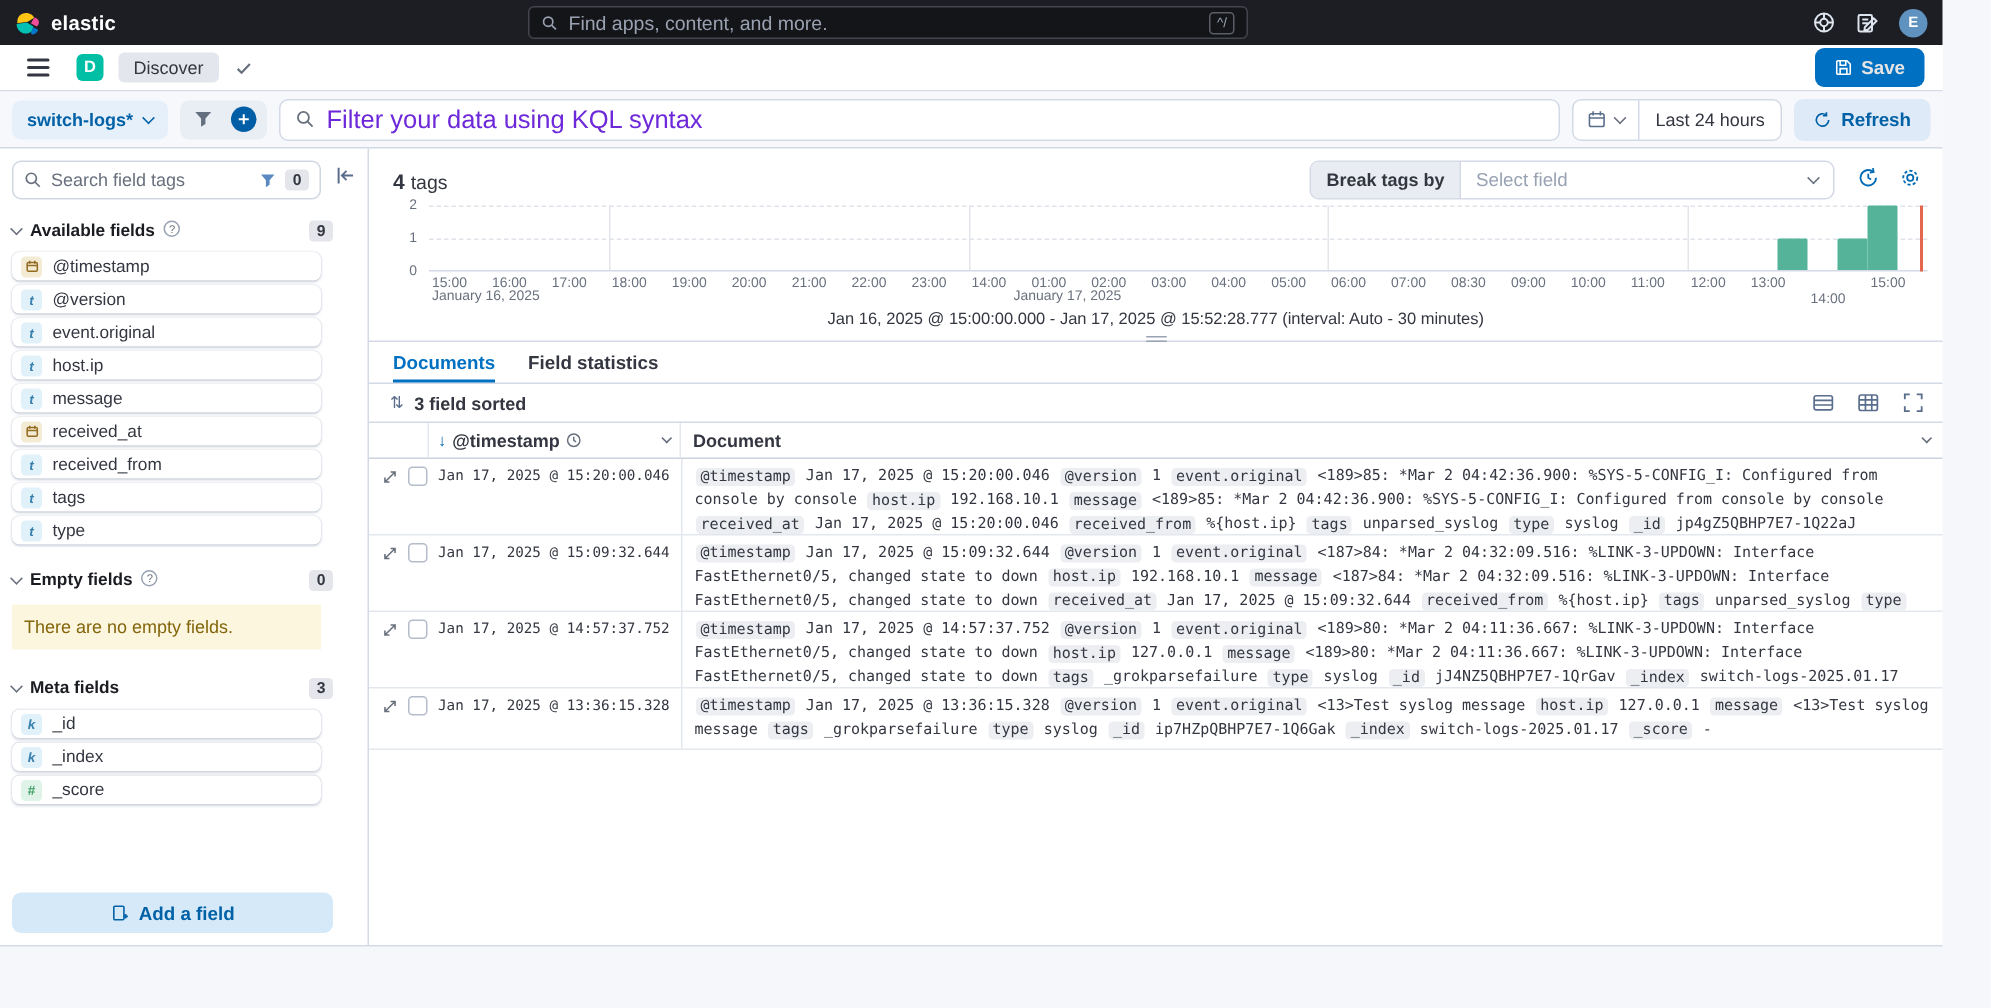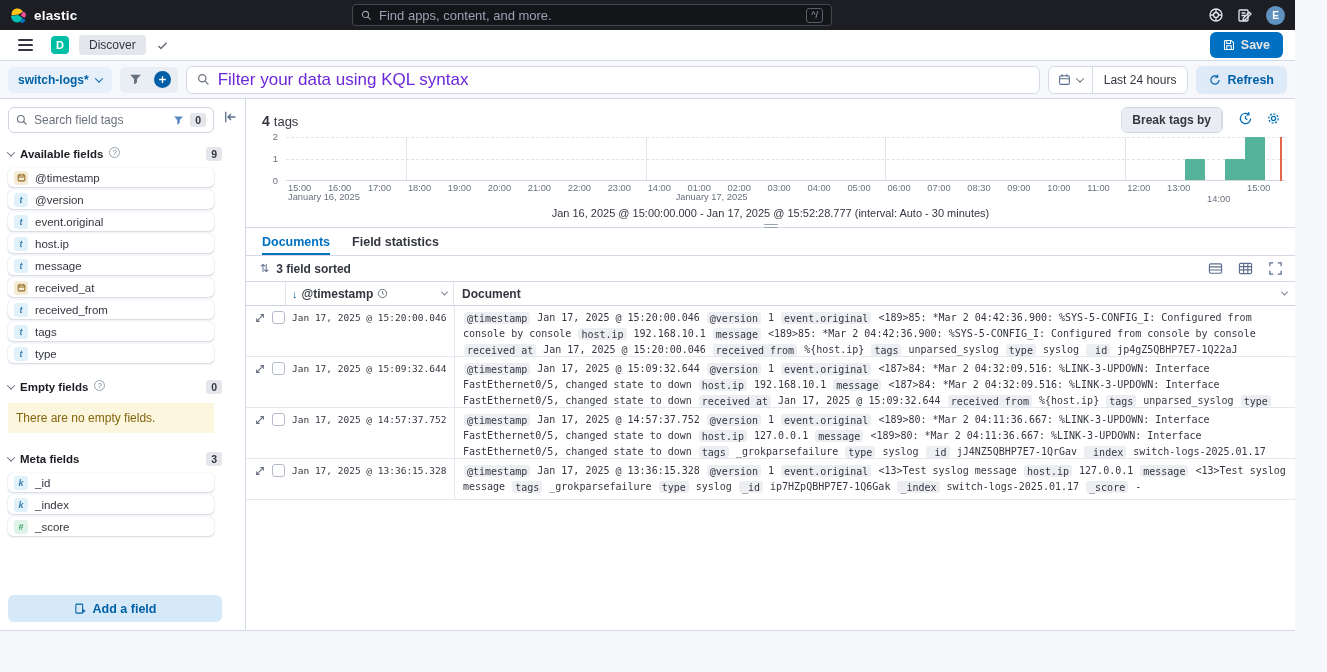--- a/index.html
+++ b/index.html
@@ -348,20 +348,24 @@
         <span>Add a field</span>
       </div>
     </aside>
 
     <main class="main">
       <div class="hits-row">
         <span class="hits-count">4</span>
         <span class="hits-label">tags</span>
         <div class="breakdown">
           <span class="bd-label">Break tags by</span>
+          <span class="bd-select">
+            <span>Select field</span>
+            <span class="chev"></span>
+          </span>
         </div>
         <div class="chart-icons">
           <svg width="15" height="15" viewBox="0 0 16 16" fill="none" stroke="#006bb4" stroke-width="1.3">
               <path d="M13.5 8A5.5 5.5 0 1 1 11.4 3.7"></path>
               <path d="M11.3 1.2l.5 2.7-2.7.5"></path>
               <path d="M8 5.2V8l2 1.3"></path>
             </svg>
           <svg width="15" height="15" viewBox="0 0 16 16" fill="none" stroke="#006bb4" stroke-width="1.3">
               <circle cx="8" cy="8" r="2.2"></circle>
               <circle cx="8" cy="8" r="5" stroke-dasharray="2.2 1.6"></circle>

